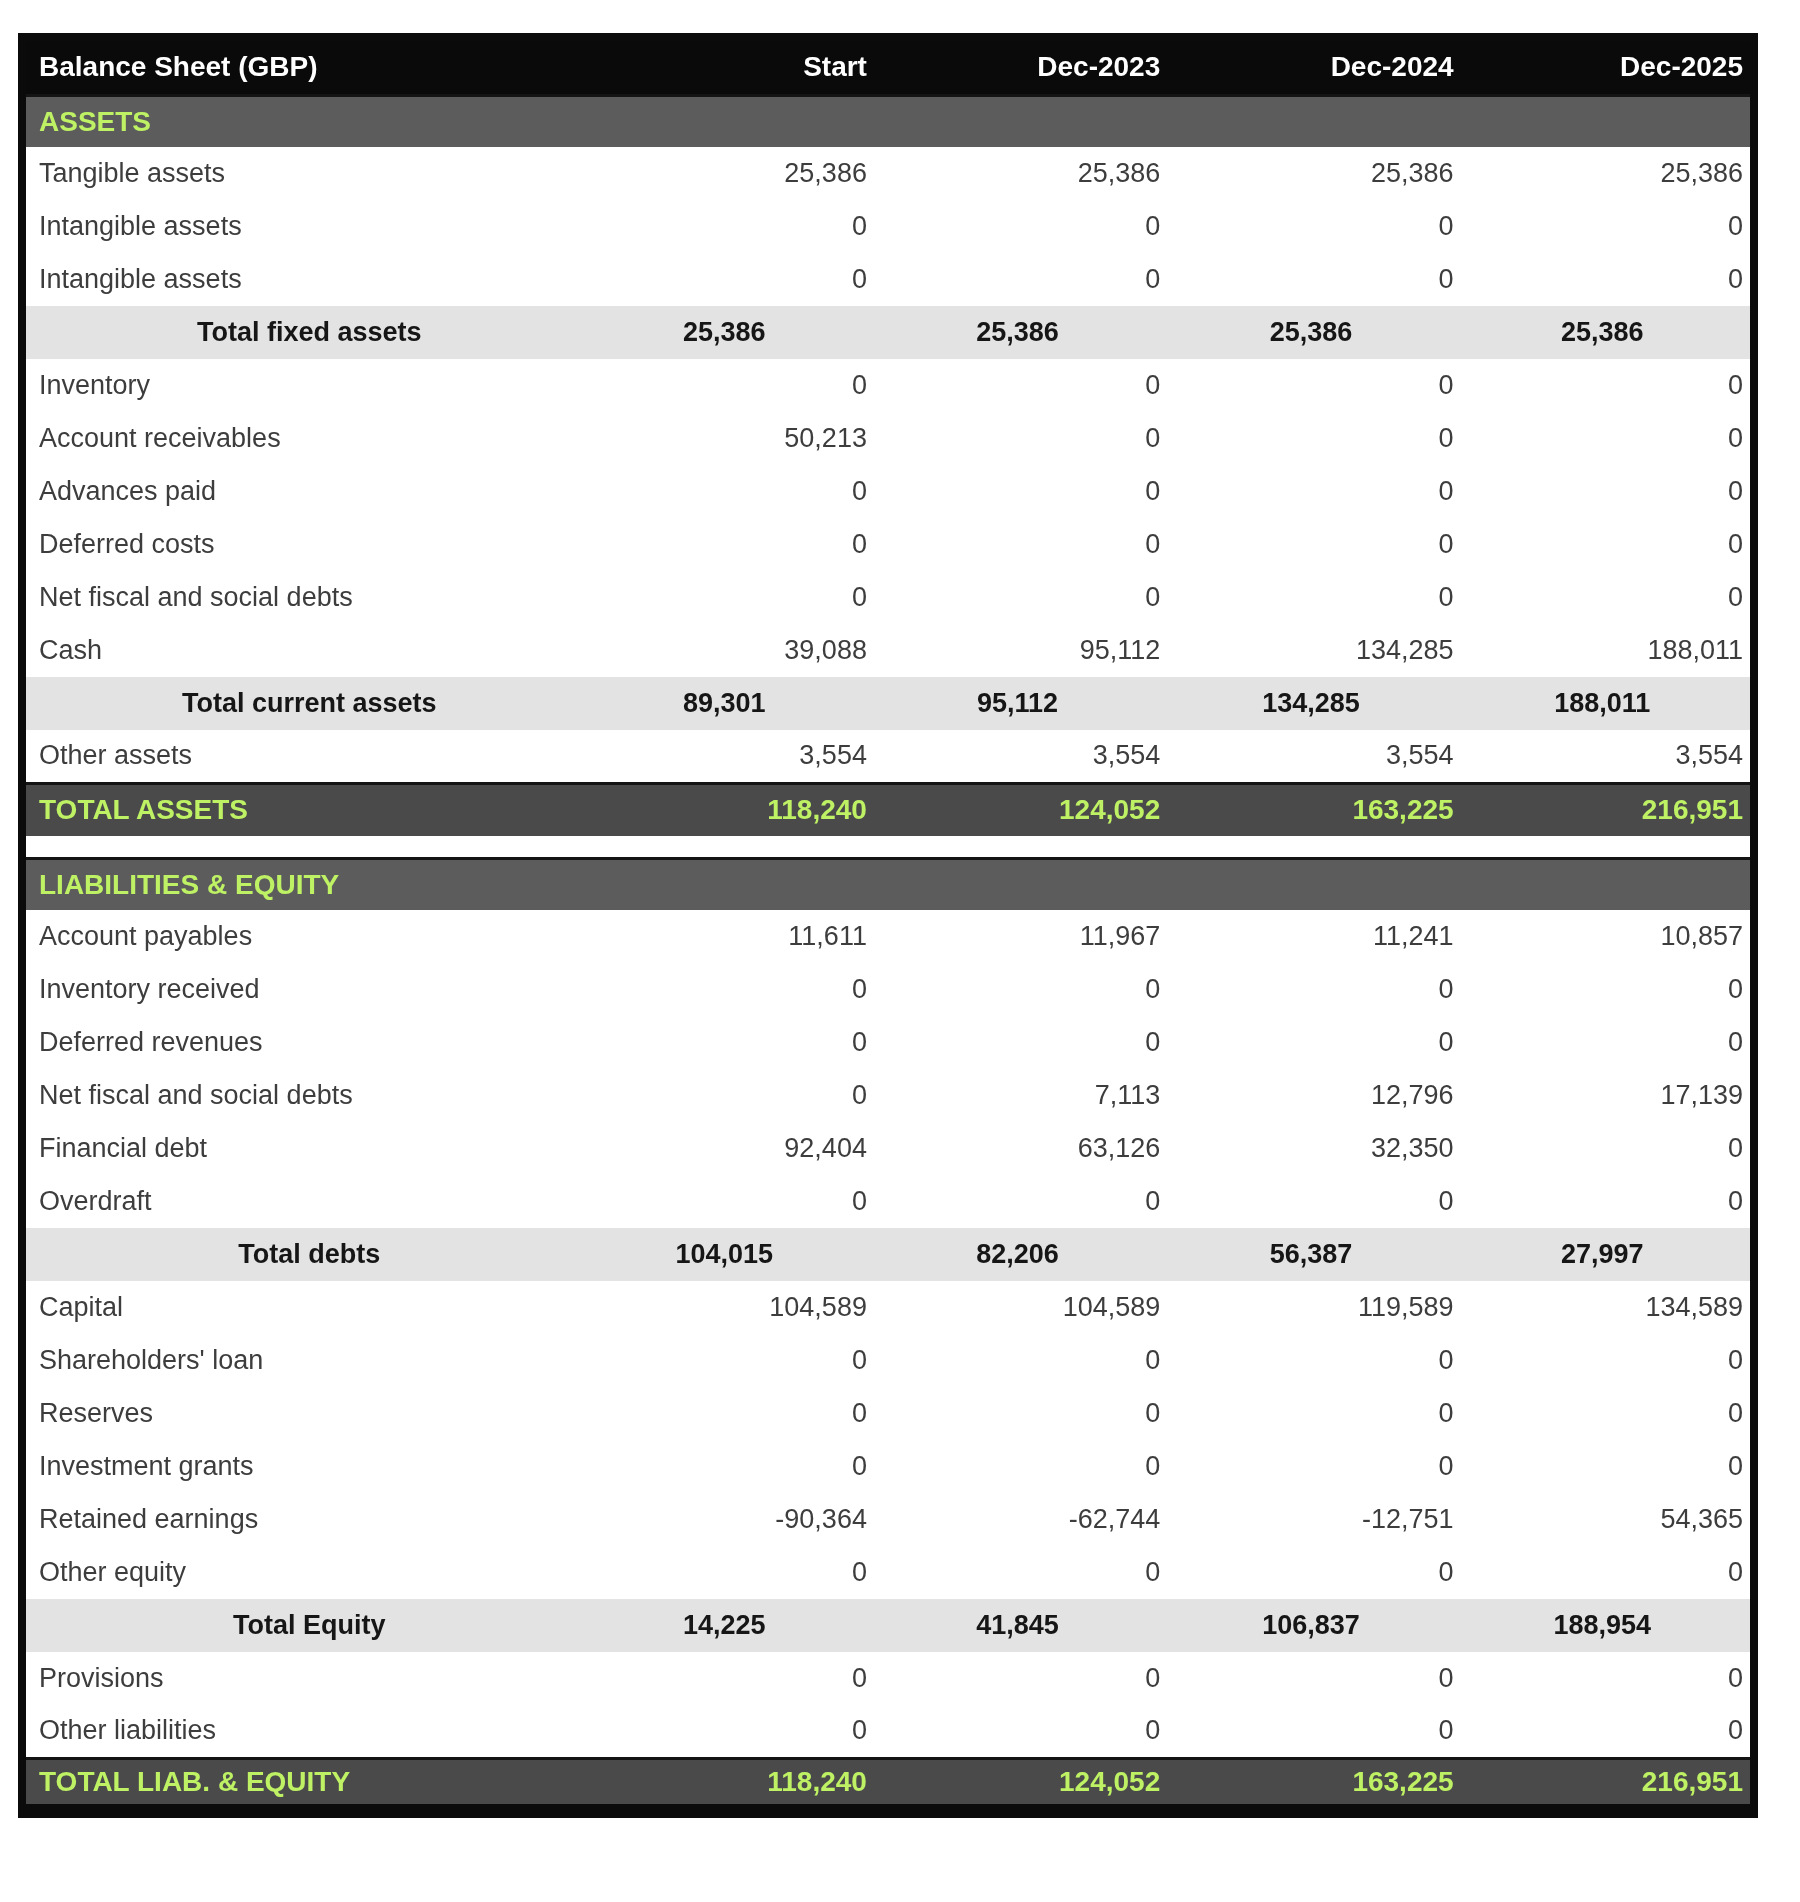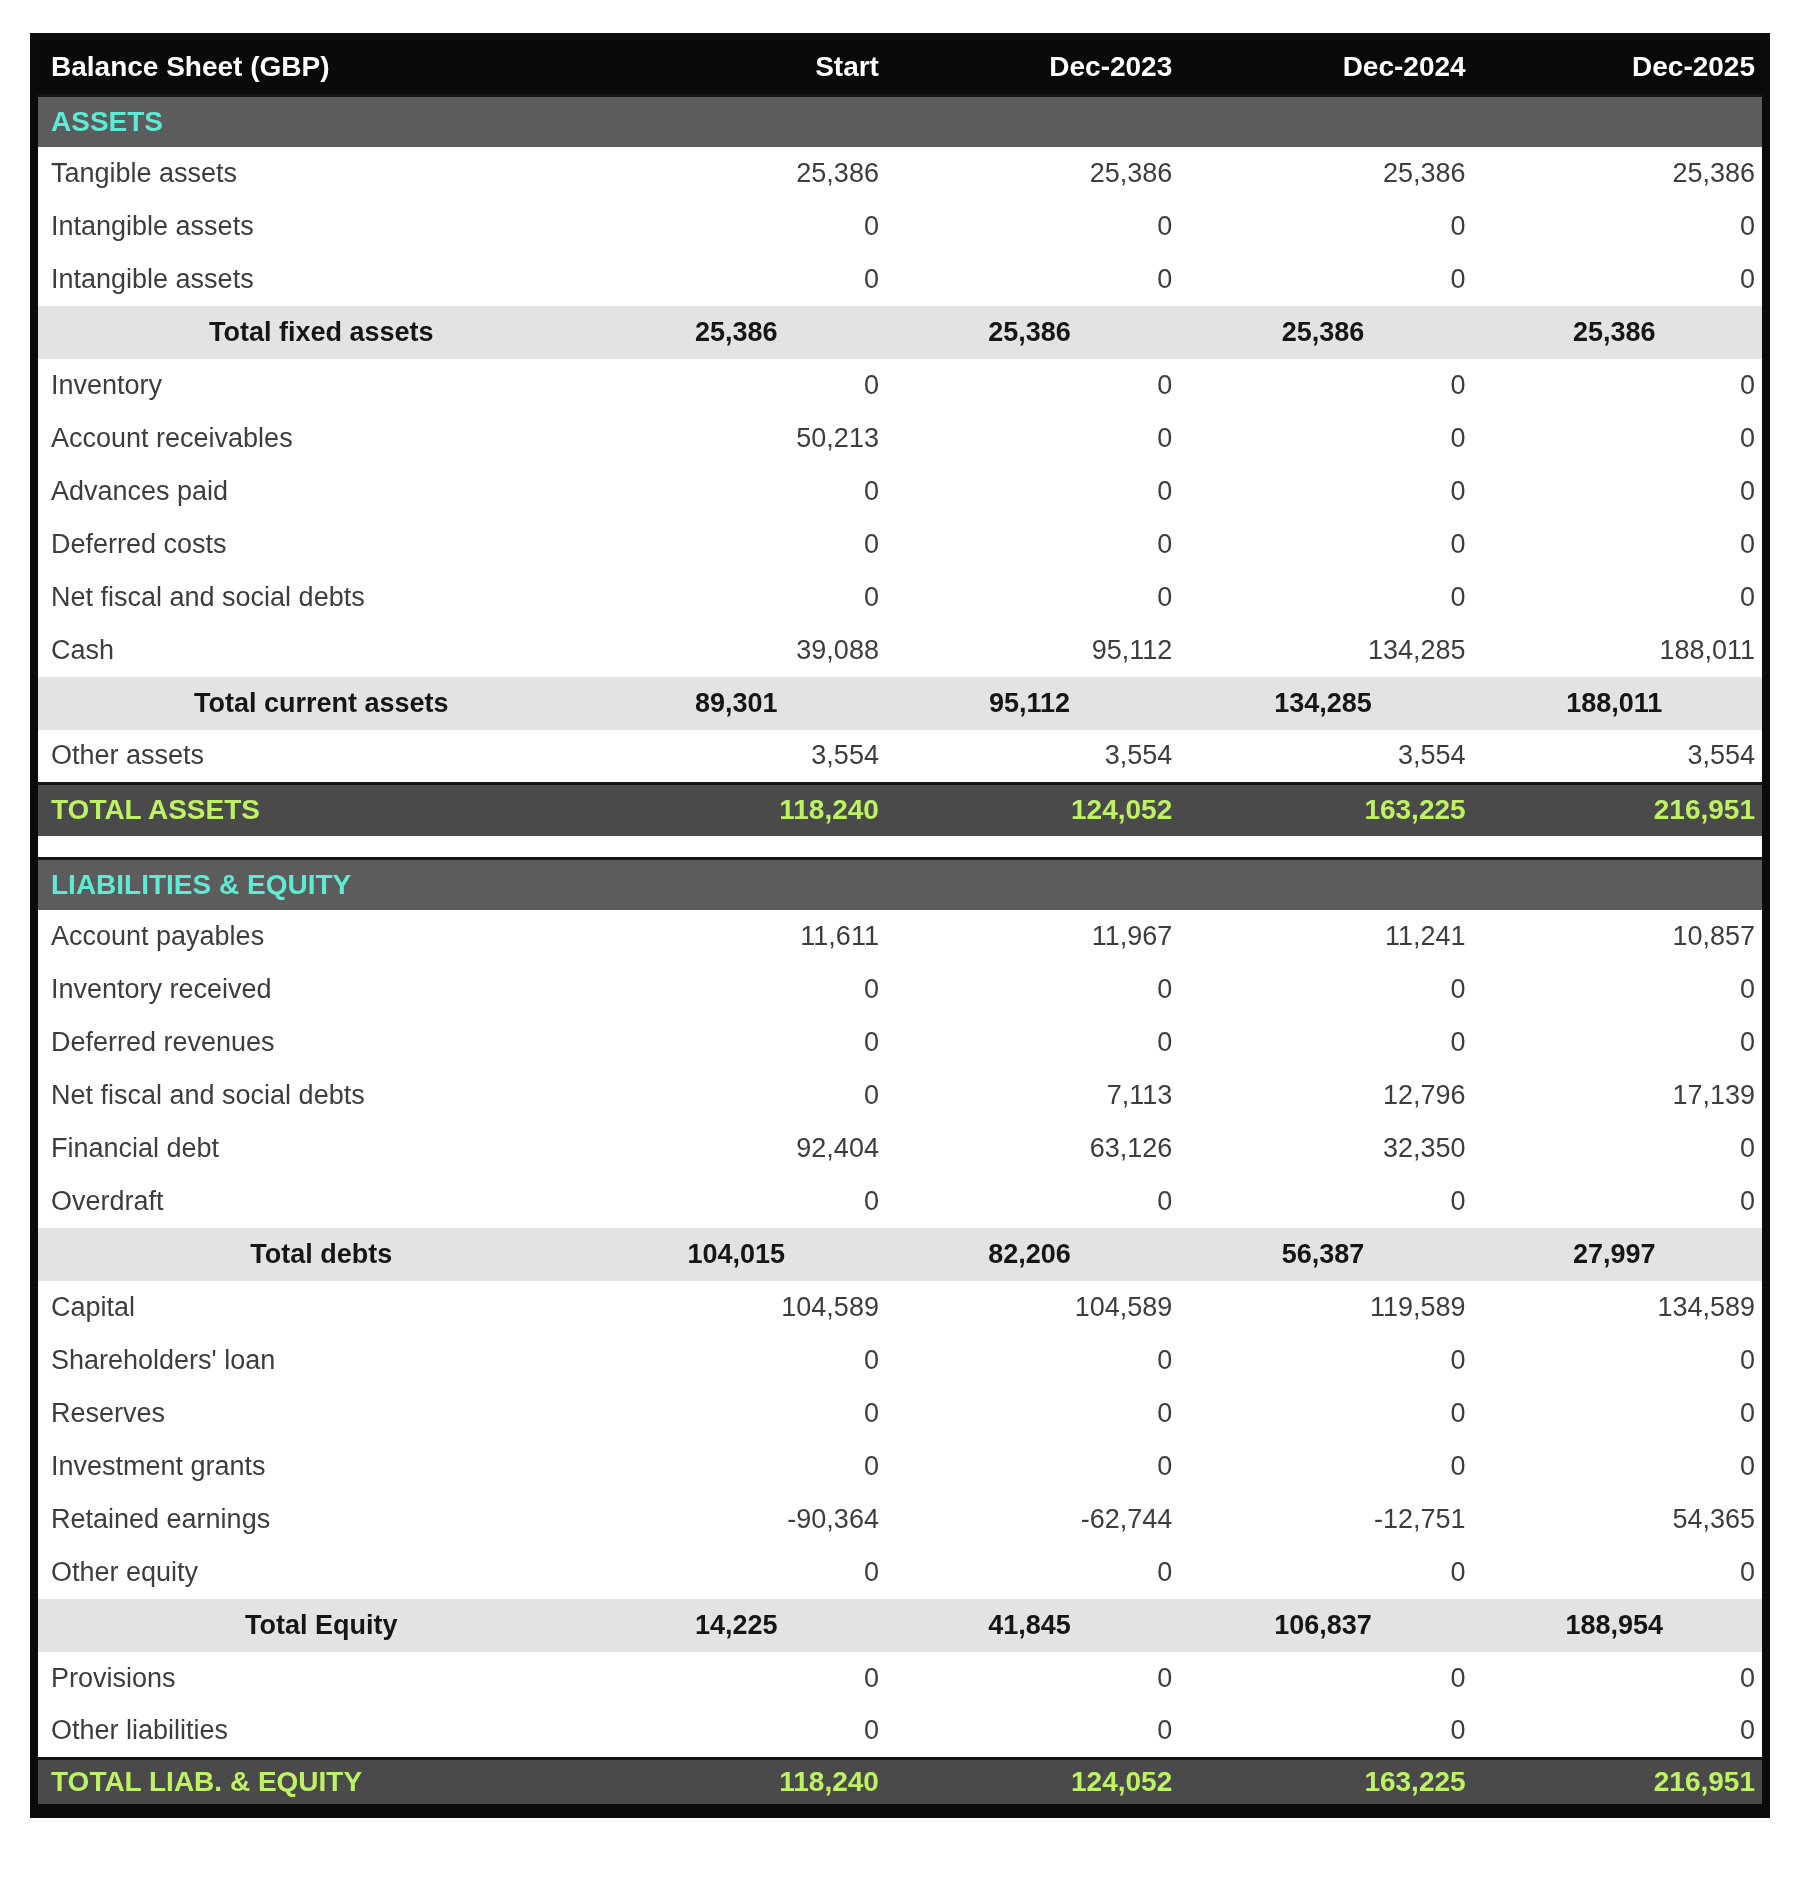--- a/index.html
+++ b/index.html
@@ -1,21 +1,21 @@
 <!DOCTYPE html>
 <html style="--header-bg: #0a0a0a; --section-bg: #5c5c5c; --subtotal-bg: #e3e3e3; --grandtotal-bg: #4a4a4a; --text: #3d3d3d;"><head>
 <meta charset="utf-8">
 <style>
   html, body { margin: 0; padding: 0; background: #ffffff; }
   body {
     width: 1800px; height: 1902px;
     font-family: "Liberation Sans", sans-serif;
     -webkit-font-smoothing: antialiased;
   }
-  .wrap { padding: 33px 30px 0 30px; }
+  .wrap { padding: 33px 30px 0 18px; }
   table.bs {
     border-collapse: collapse;
     table-layout: fixed;
     width: 1740px;
     border: 8px solid #0b0b0b;
     border-bottom-width: 14px;
     font-size: 27px;
     color: var(--text, #3d3d3d);
     background: #ffffff;
   }
@@ -29,21 +29,21 @@
   }
   thead th { font-weight: bold; font-size: 28px; }
   th.lbl { text-align: left; padding-left: 13px; }
   .num { text-align: right; padding-right: 7px; font-variant-numeric: tabular-nums; }
 
   tbody tr { height: 53px; background: #ffffff; }
   td.lbl { text-align: left; padding-left: 13px; }
 
   tr.section {
     background: var(--section-bg, #5c5c5c);
-    color: #5eead4;
+    color: #bef264;
     height: 52px;
     border-top: 3px solid #141414;
   }
   tr.section td { font-weight: bold; font-size: 28px; padding-left: 13px; }
 
   tr.subtotal {
     background: var(--subtotal-bg, #e3e3e3);
     color: #161616;
   }
   tr.subtotal td { font-weight: bold; text-align: center; }

